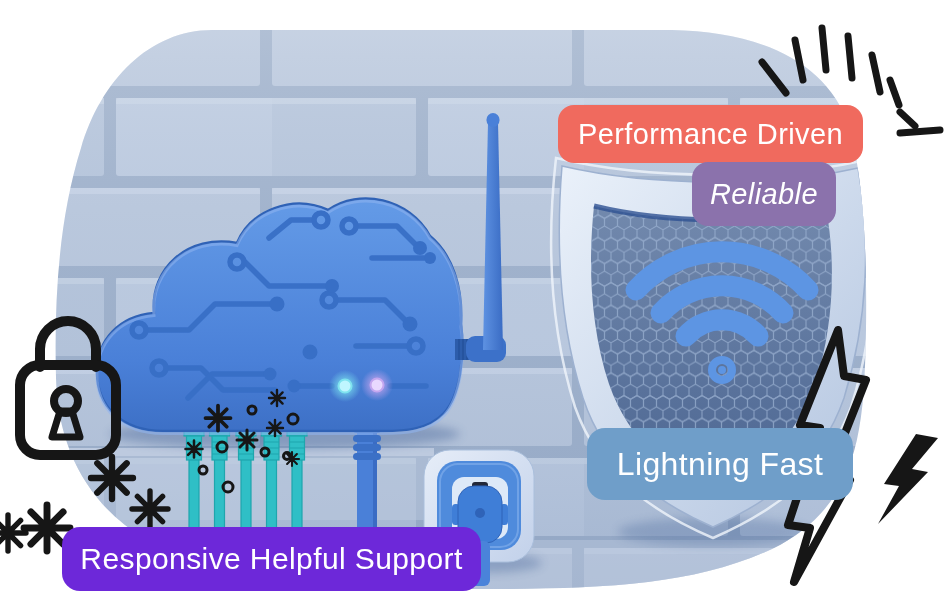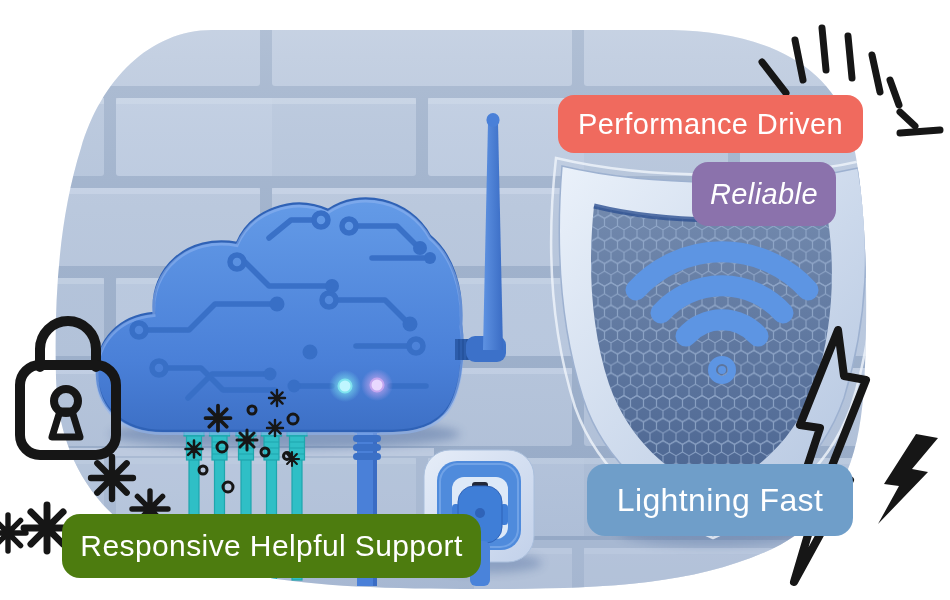--- a/index.html
+++ b/index.html
@@ -304,21 +304,21 @@
       <circle cx="222" cy="447" r="5"></circle>
       <circle cx="203" cy="470" r="4"></circle>
       <circle cx="228" cy="487" r="5"></circle>
       <circle cx="265" cy="452" r="4"></circle>
       <circle cx="293" cy="419" r="5"></circle>
       <circle cx="252" cy="410" r="4"></circle>
       <circle cx="287" cy="456" r="3.5"></circle>
     </g>
   </svg>
 
-  <div class="badge" id="badge-performance" style="background: rgb(240, 106, 94);">Performance Driven</div>
+  <div class="badge" id="badge-performance" style="background: rgb(240, 106, 94); margin-top: 10px;">Performance Driven</div>
 
   <div class="badge" id="badge-reliable" style="background: rgb(139, 114, 172); font-style: italic;">Reliable</div>
 
-  <div class="badge" id="badge-lightning" style="background: rgb(111, 158, 201); margin-top: 36px;">Lightning Fast</div>
-
-  <div class="badge" id="badge-support" style="background: #4d7c0f;">Responsive Helpful Support</div>
+  <div class="badge" id="badge-lightning" style="background: rgb(111, 158, 201);">Lightning Fast</div>
+
+  <div class="badge" id="badge-support" style="background: #6d28d9; margin-top: 13px;">Responsive Helpful Support</div>
 
 </div>
 
 </body></html>

